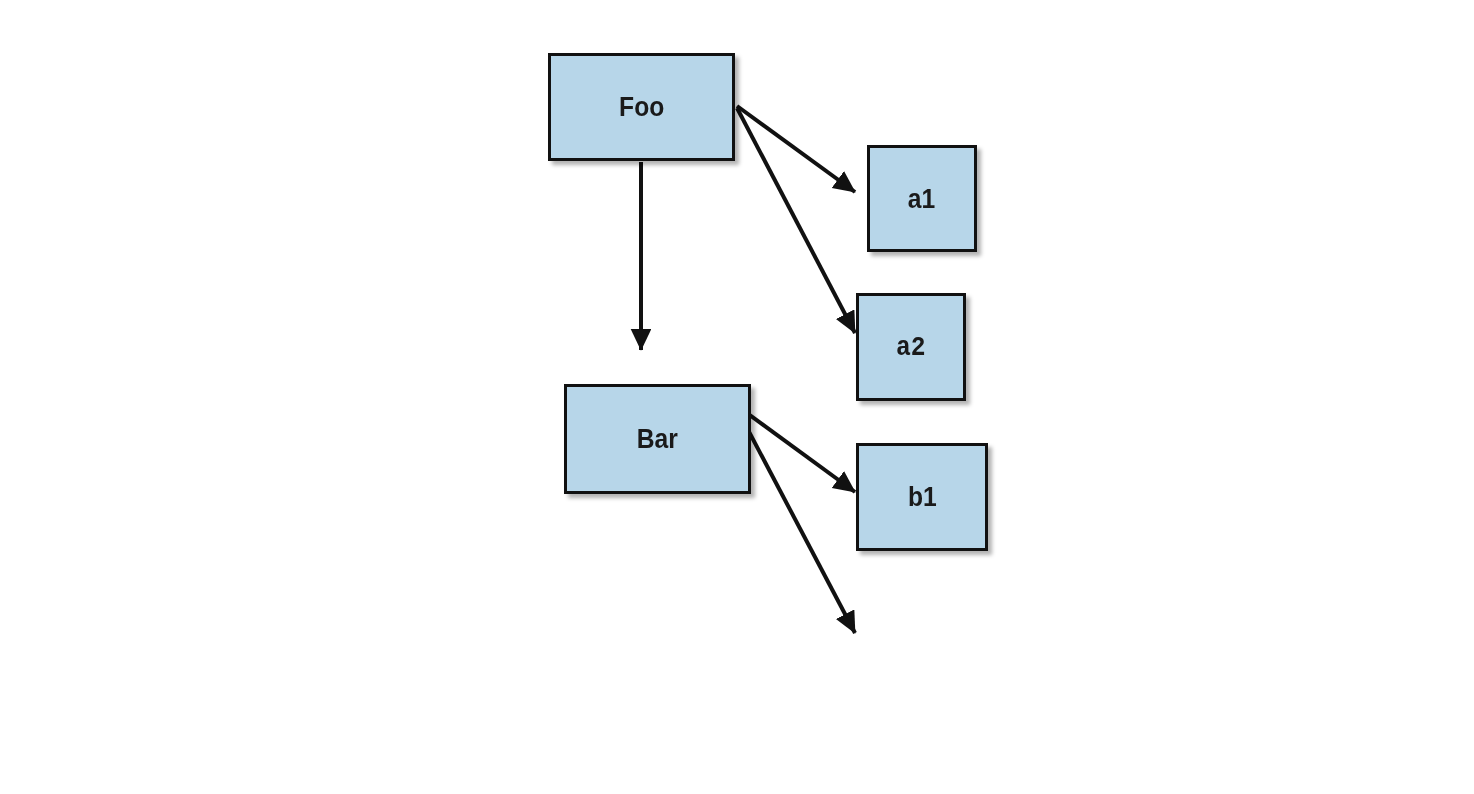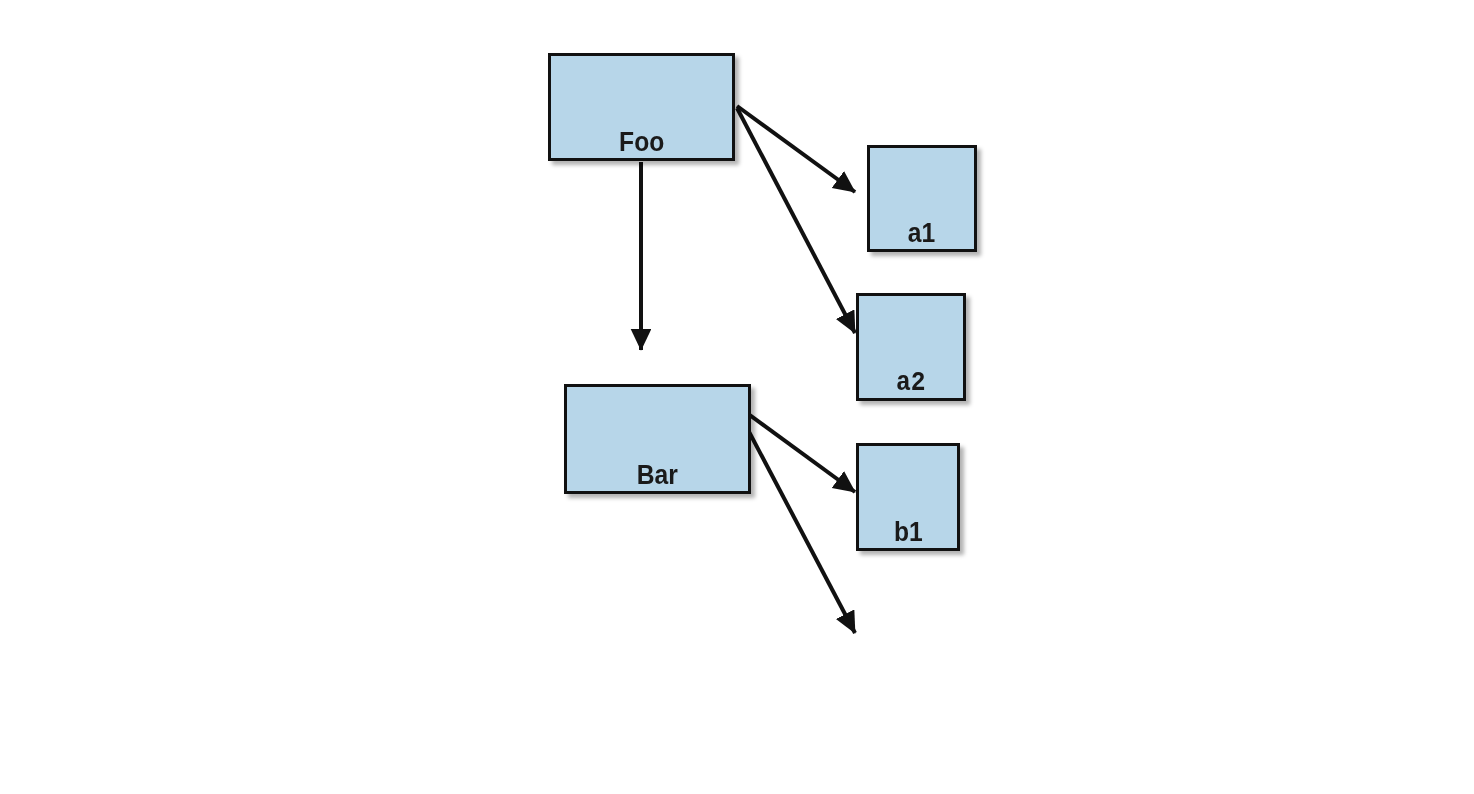--- a/index.html
+++ b/index.html
@@ -21,40 +21,40 @@
     top: 0;
     width: 1474px;
     height: 794px;
   }
   .node {
     position: absolute;
     background: #b7d6e9;
     border: 3px solid #111111;
     box-shadow: 4px 4px 4px rgba(0,0,0,0.30);
     display: flex;
-    align-items: flex-end;
+    align-items: center;
     justify-content: center;
     box-sizing: border-box;
   }
   .node .label {
     display: inline-block;
     transform: scaleX(0.88);
     font-size: 28px;
     font-weight: 600;
     color: #1a1a1a;
     letter-spacing: 0px;
     white-space: nowrap;
   }
   
   .node-foo { left: 548px; top: 53px;  width: 187px; height: 108px; }
   .node-bar { left: 564px; top: 350px; width: 187px; height: 110px; margin-top: 34px; }
   
   .node-a1  { left: 856px; top: 145px; width: 110px; height: 107px; margin-left: 11px; }
   .node-a2  { left: 856px; top: 293px; width: 110px; height: 108px; font-family: Liberation Mono, monospace; }
-  .node-b1  { left: 856px; top: 443px; width: 104px; height: 108px; }
+  .node-b1  { left: 856px; top: 443px; width: 132px; height: 108px; }
   .node-b2  { left: 856px; top: 590px; width: 111px; height: 110px; }
   .edge {
     stroke: #111111;
     stroke-width: 4;
     fill: none;
   }
 </style>
 </head>
 <body>
 

